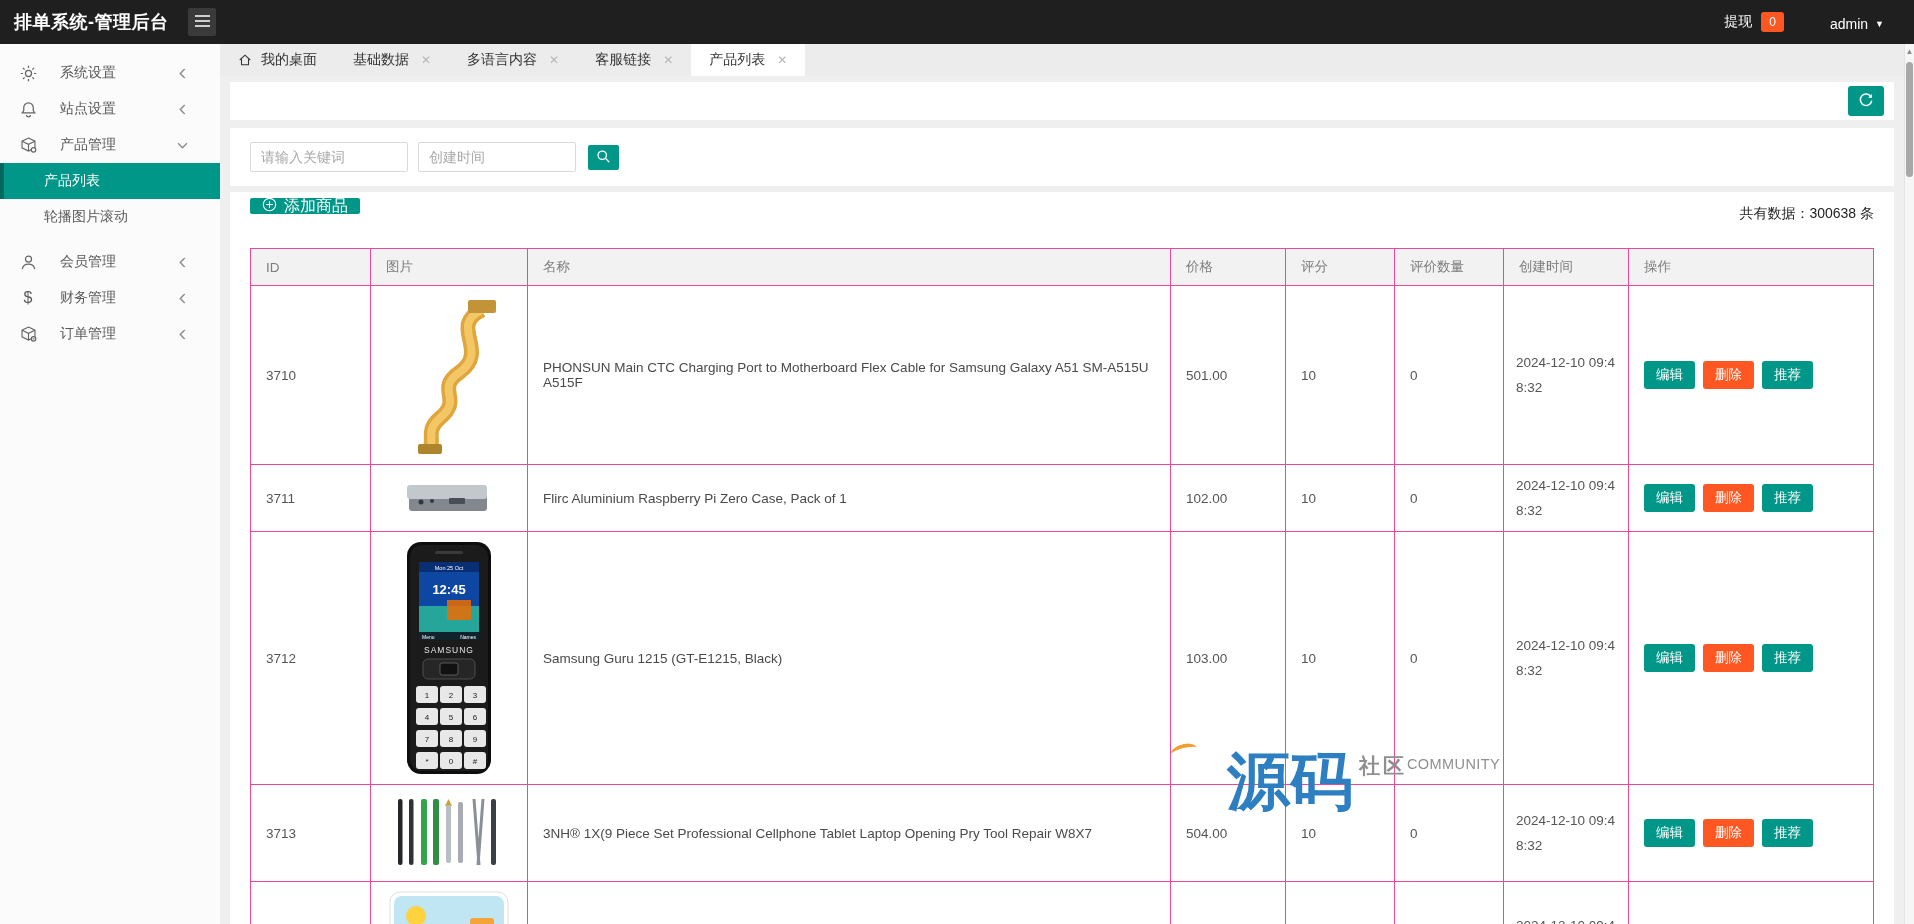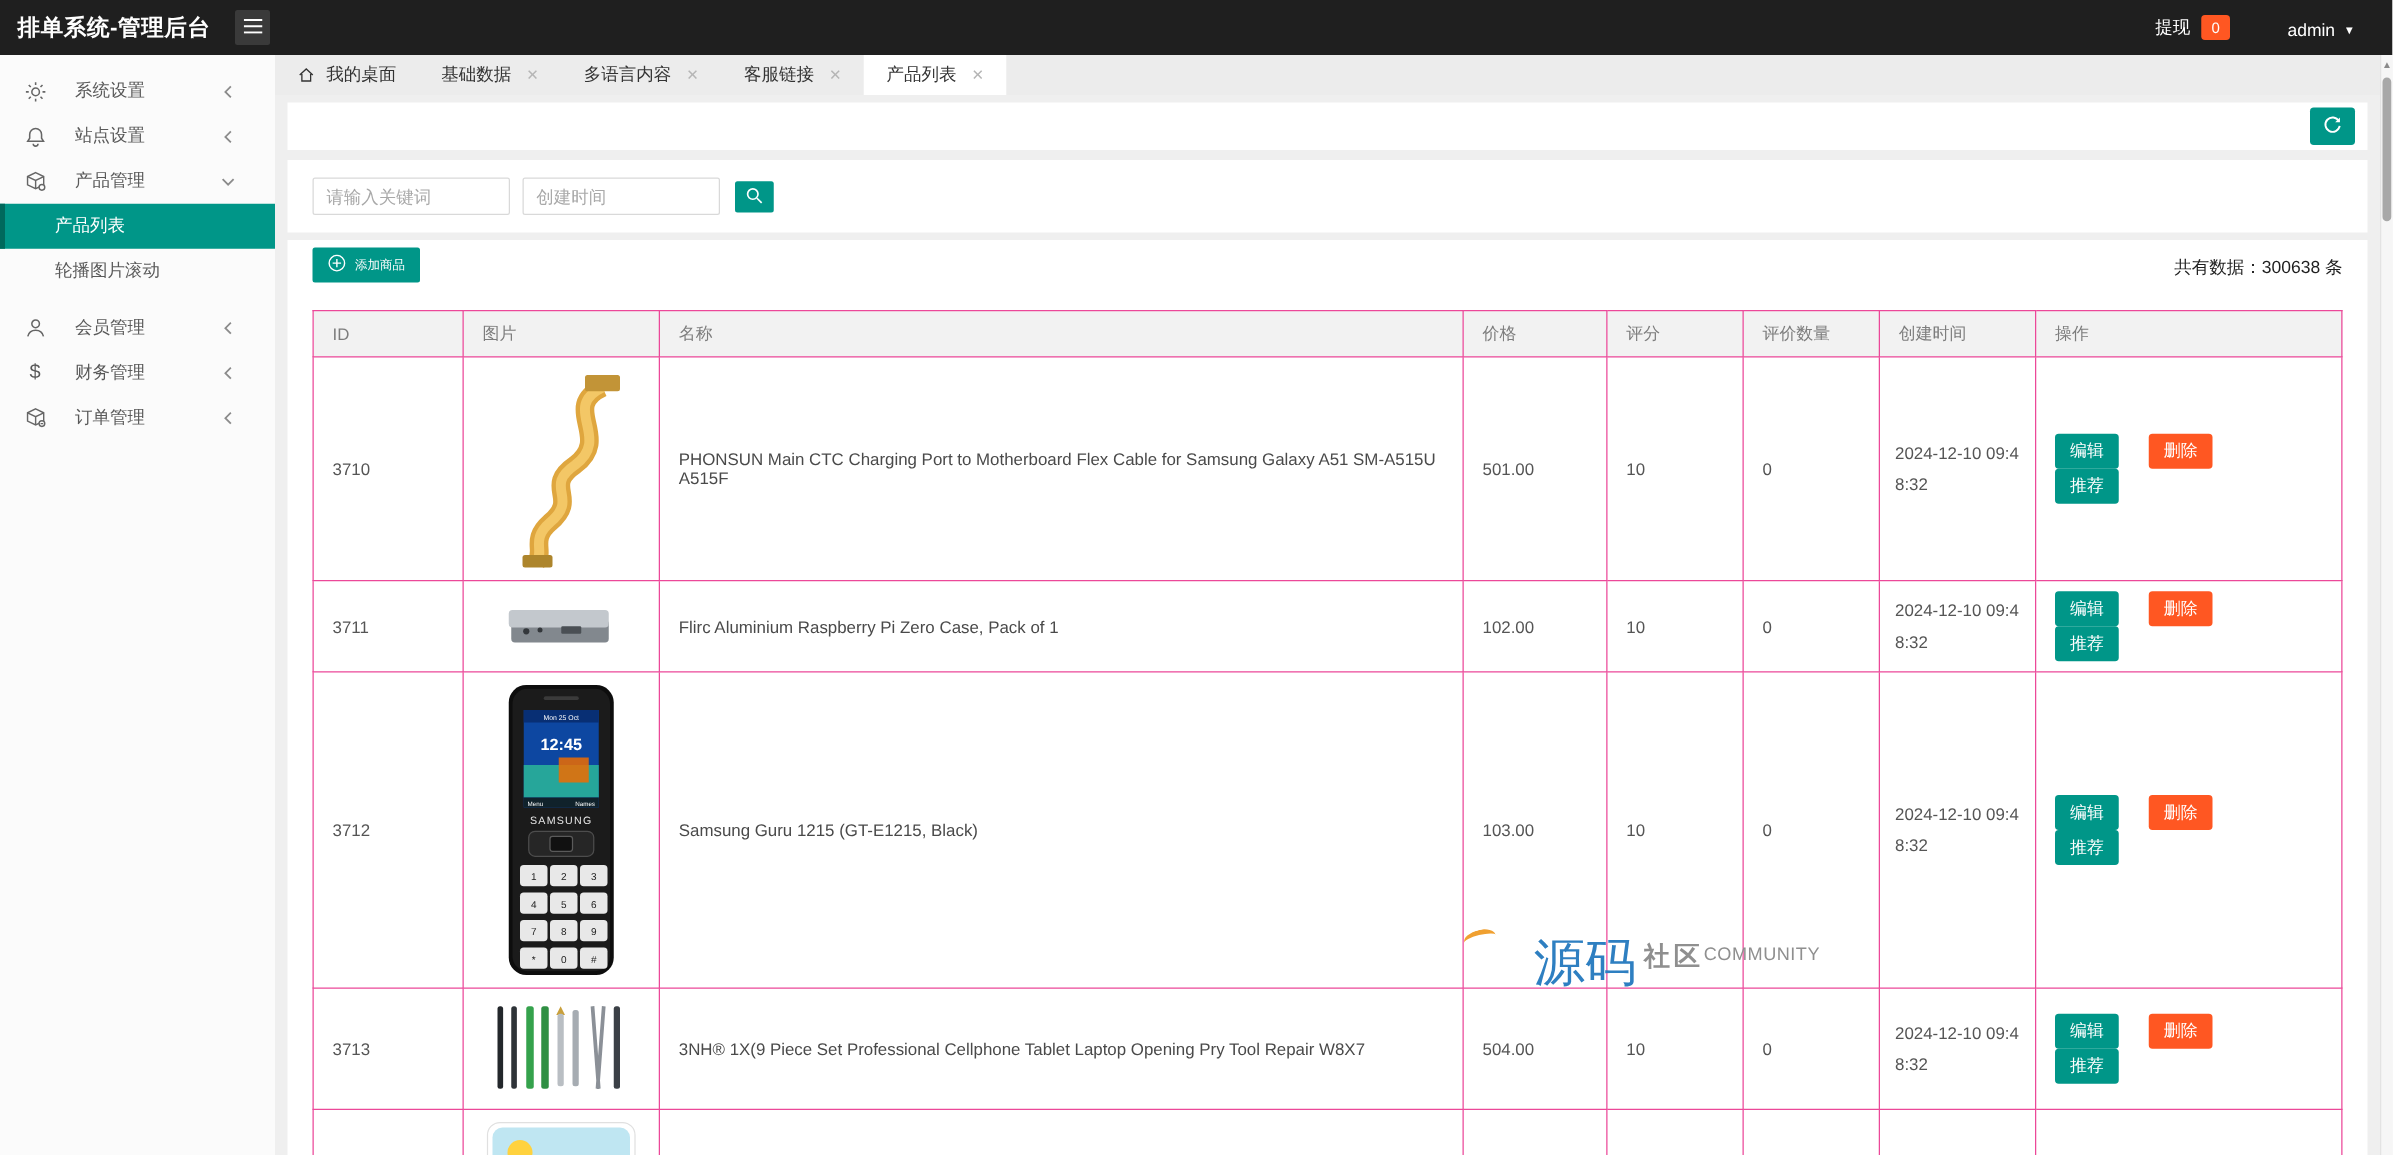--- a/index.html
+++ b/index.html
@@ -36,38 +36,38 @@
 .refresh-card{position:absolute;left:230px;top:82px;width:1664px;height:38px;background:#fff}
 .refresh-btn{position:absolute;right:10px;top:4px;width:36px;height:30px;background:#009688;border:none;border-radius:3px;display:flex;align-items:center;justify-content:center;cursor:pointer}
 .search-card{position:absolute;left:230px;top:128px;width:1664px;height:58px;background:#fff}
 .inp{position:absolute;top:14px;height:30px;border:1px solid #d9d9d9;border-radius:2px;padding:0 10px;font-size:14px;color:#333;background:#fff;outline:none}
 .inp::placeholder{color:#a9a9a9}
 #inp-keyword{left:20px;width:158px}
 #inp-date{left:188px;width:158px}
 .search-btn{position:absolute;left:358px;top:17px;width:31px;height:25px;background:#009688;border:none;border-radius:2px;display:flex;align-items:center;justify-content:center;cursor:pointer}
 .table-card{position:absolute;left:230px;top:192px;width:1664px;height:732px;background:#fff;padding:0 20px;overflow:hidden}
 .list-toolbar{position:relative;height:56px}
-.add-btn{position:absolute;left:0;top:6px;height:28px;padding:0 12px;background:#009688;color:#fff;border:none;border-radius:2px;font-size:10px;display:flex;align-items:center;gap:7px;cursor:pointer}
+.add-btn{position:absolute;left:0;top:6px;height:16px;padding:0 12px;background:#009688;color:#fff;border:none;border-radius:2px;font-size:16px;display:flex;align-items:center;gap:7px;cursor:pointer}
 .total{position:absolute;right:0;top:13px;font-size:14px;color:#1f1f1f}
 
 table{width:100%;border-collapse:collapse;table-layout:fixed}
 th,td{border:1px solid #ec4899;text-align:left;padding:8px 15px;font-size:13.5px}
 th{background:#f2f2f2;color:#7d7d7d;font-weight:normal;height:37px;padding:0 15px}
 td{color:#555;background:#fff}
 .cell-img{text-align:center;padding:8px 4px}
 .cell-img svg{display:block;margin:0 auto}
 .name-cell{color:#4a4a4a}
 .created-cell{word-break:break-all;line-height:25px;padding:8px 12px}
-.row-btn{height:28px;padding:0 12px;border:none;border-radius:3px;color:#fff;font-size:13.5px;margin-right:24px;cursor:pointer}
+.row-btn{height:28px;padding:0 12px;border:none;border-radius:3px;color:#fff;font-size:13.5px;margin-right:8px;cursor:pointer}
 .row-btn.primary{background:#009688}
 .row-btn.danger{background:#ff5722}
 
 .watermark{position:absolute;left:1163px;top:750px;z-index:40;pointer-events:none}
 .wm-top{display:flex;align-items:flex-start;margin-left:64px}
-.wm-zh{font-size:41px;font-weight:normal;color:#2e7fc1;line-height:1;position:relative}
+.wm-zh{font-size:63px;font-weight:bold;color:#2e7fc1;line-height:1;position:relative}
 .wm-swoosh{position:absolute;left:8px;top:-6px;width:26px;height:14px;border-top:4px solid #f0a030;border-radius:50%;transform:rotate(-14deg)}
 .wm-right{margin-left:6px;display:flex;flex-direction:row;margin-top:5px}
 .wm-sub-zh{font-size:21px;font-weight:bold;color:#8f8f8f;letter-spacing:3px;line-height:1.05}
 .wm-sub-en{font-size:14.5px;color:#8f8f8f;letter-spacing:.4px;line-height:1.25}
 .wm-url{font-family:"Liberation Serif","DejaVu Serif",serif;font-weight:bold;font-size:27px;color:#1d5ca3;margin-top:4px;letter-spacing:.5px;margin-left:62px}
 
 .vscroll{position:absolute;right:0;top:44px;width:10px;height:880px;background:#f6f6f6;border-left:1px solid #e3e3e3;z-index:60}
 .vscroll .arr{color:#8a8a8a;font-size:8px;text-align:center;line-height:16px}
 .vscroll .thumb{position:absolute;left:1px;top:18px;width:7px;height:115px;background:#a8a8a8;border-radius:4px}
 </style>

